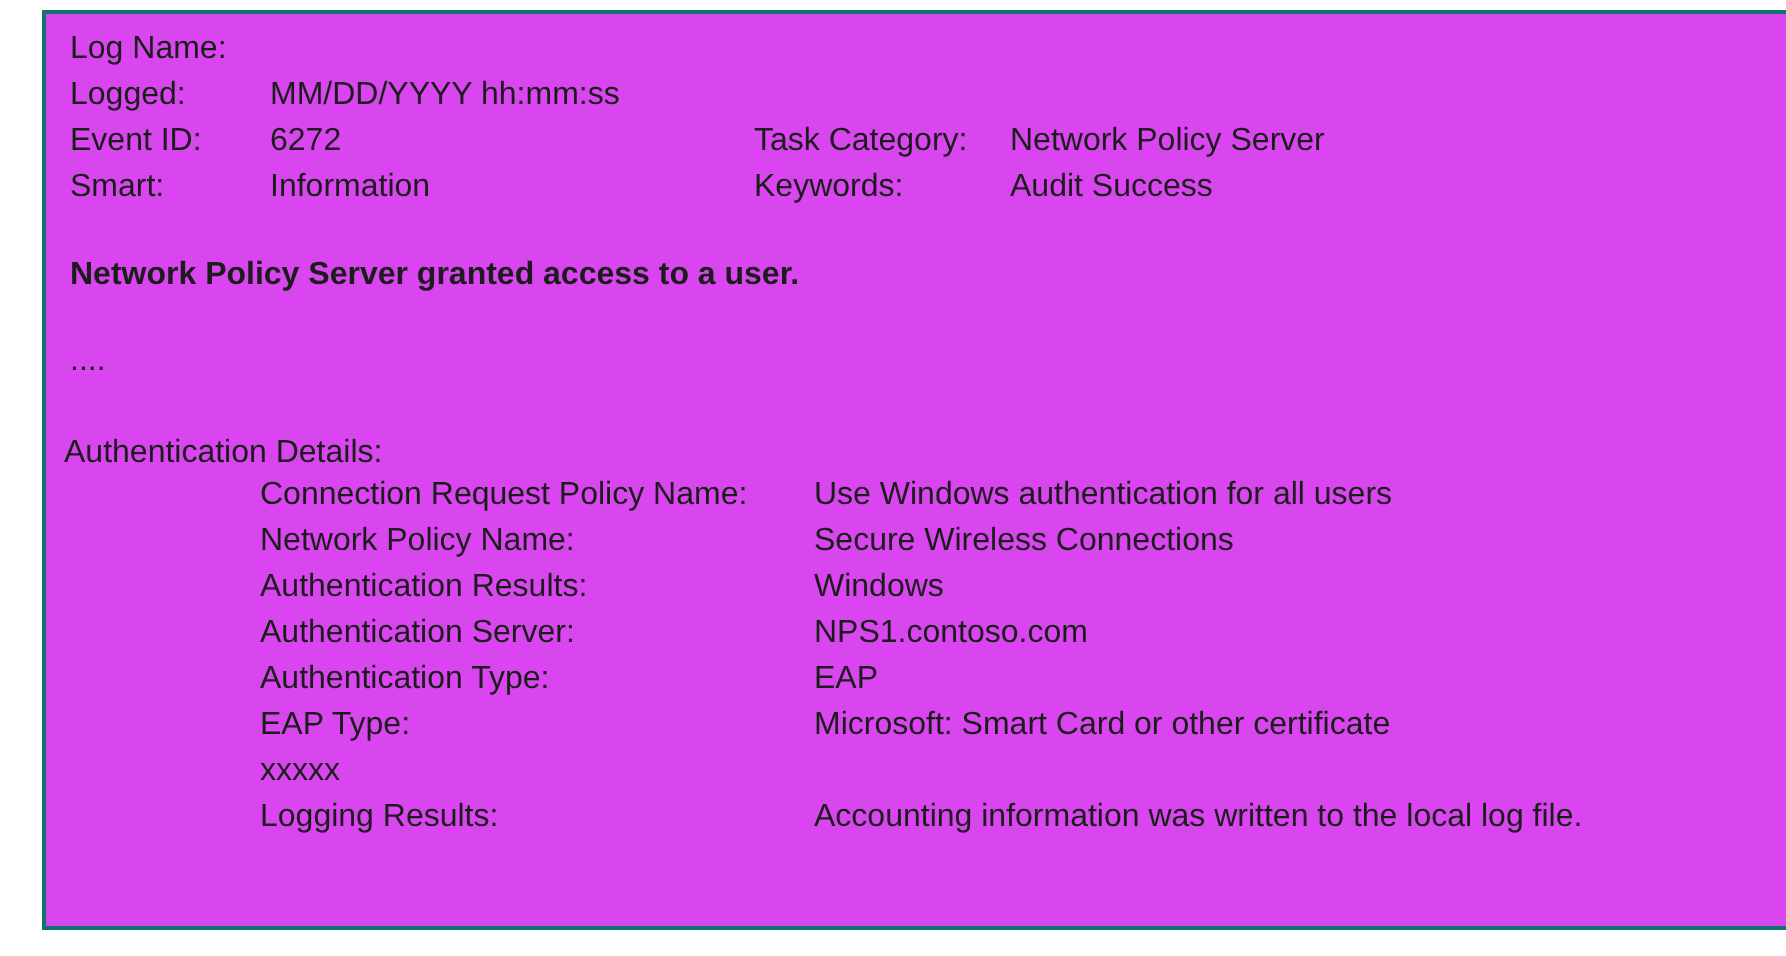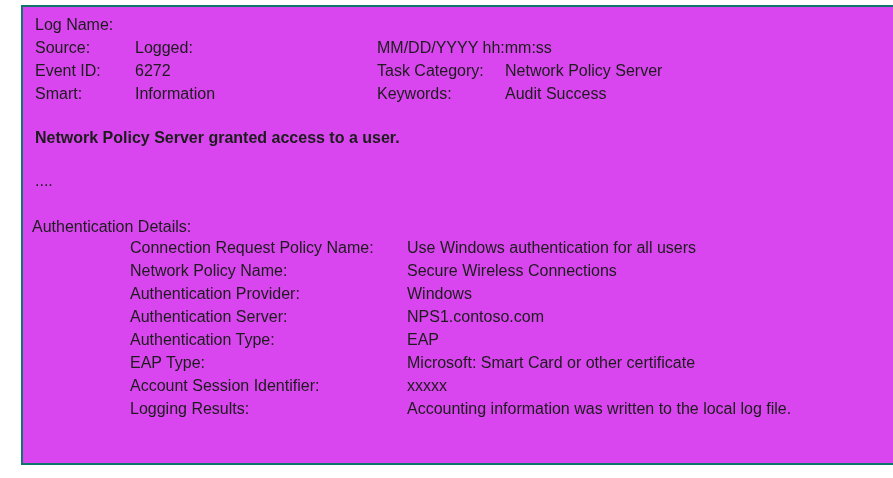--- a/index.html
+++ b/index.html
@@ -52,21 +52,20 @@
 
 <div class="frame">
 
   <div class="block hdr-block">
     <div class="hdr-row txt">
       <span>Log Name:</span>
       <span></span>
       <span></span>
     </div>
     <div class="hdr-row txt">
-      <span>Source:</span>
       <span>Logged:</span>
       <span>MM/DD/YYYY hh:mm:ss</span>
     </div>
     <div class="hdr-row txt">
       <span>Event ID:</span>
       <span>6272</span>
       <span>Task Category:</span>
       <span>Network Policy Server</span>
     </div>
     <div class="hdr-row txt">
@@ -86,37 +85,36 @@
   <div class="block details-block">
     <div class="det-row txt">
       <span>Connection Request Policy Name:</span>
       <span>Use Windows authentication for all users</span>
     </div>
     <div class="det-row txt">
       <span>Network Policy Name:</span>
       <span>Secure Wireless Connections</span>
     </div>
     <div class="det-row txt">
-      <span>Authentication Provider:</span>
+      <span>Authentication Results:</span>
       <span>Windows</span>
     </div>
     <div class="det-row txt">
       <span>Authentication Server:</span>
       <span>NPS1.contoso.com</span>
     </div>
     <div class="det-row txt">
       <span>Authentication Type:</span>
       <span>EAP</span>
     </div>
     <div class="det-row txt">
       <span>EAP Type:</span>
       <span>Microsoft: Smart Card or other certificate</span>
     </div>
     <div class="det-row txt">
-      <span>Account Session Identifier:</span>
       <span>xxxxx</span>
     </div>
     <div class="det-row txt">
       <span>Logging Results:</span>
       <span>Accounting information was written to the local log file.</span>
     </div>
   </div>
 
 </div>
 

